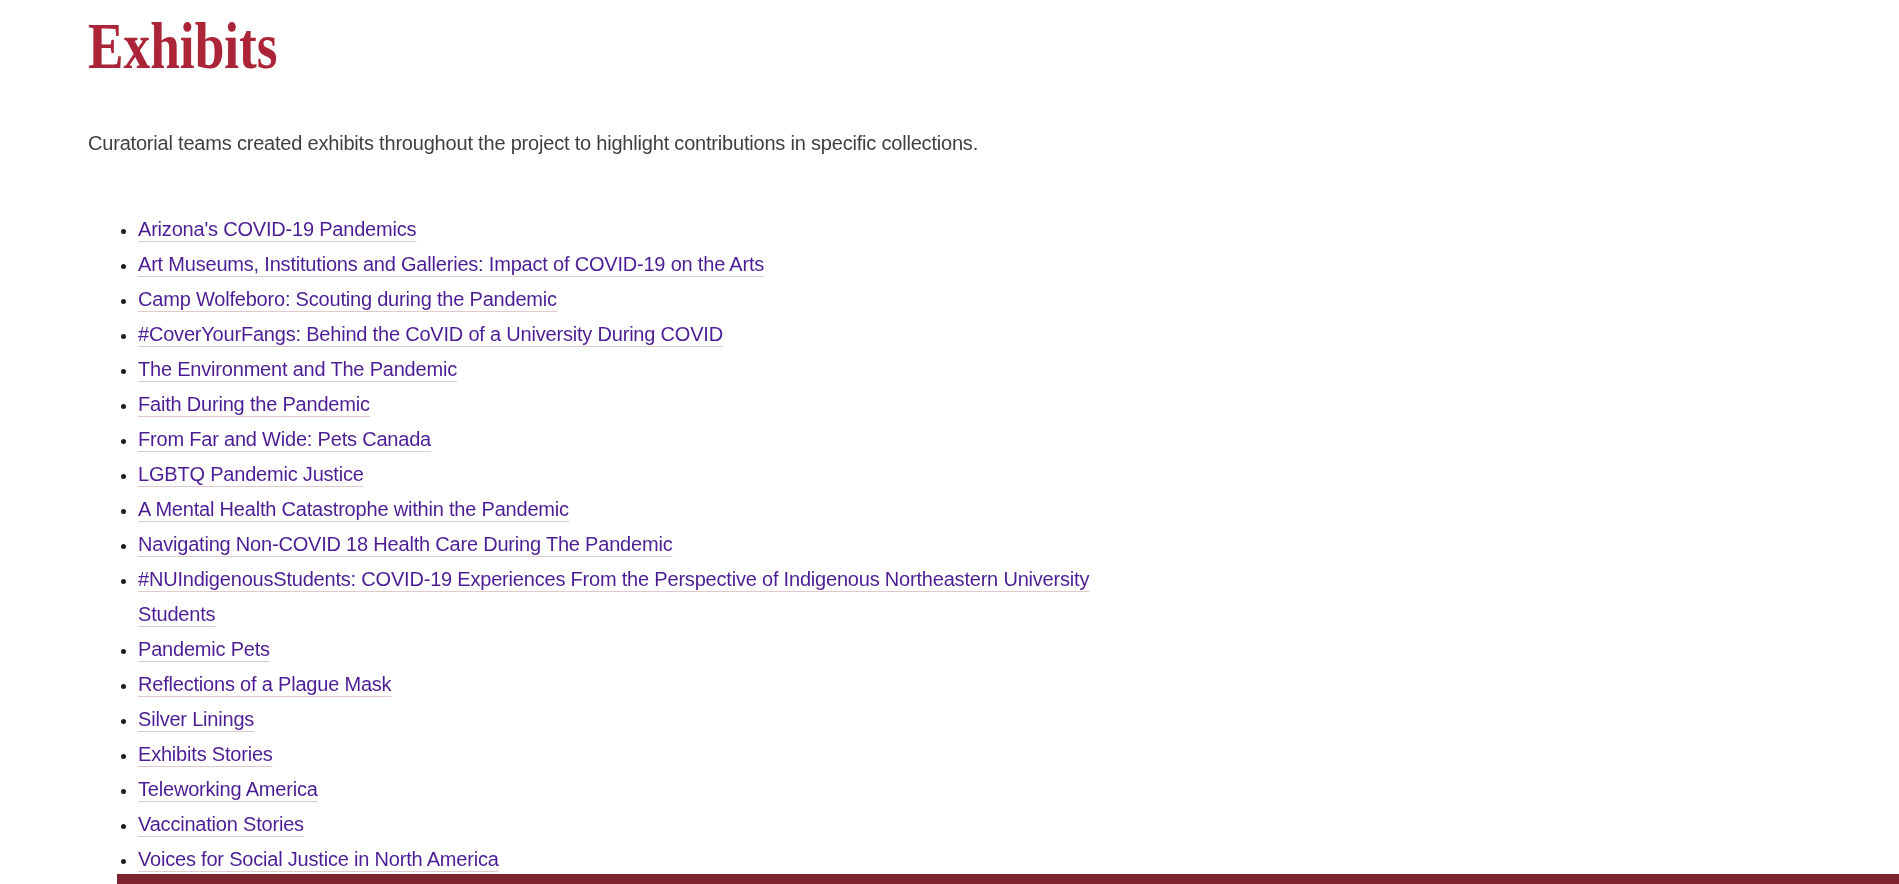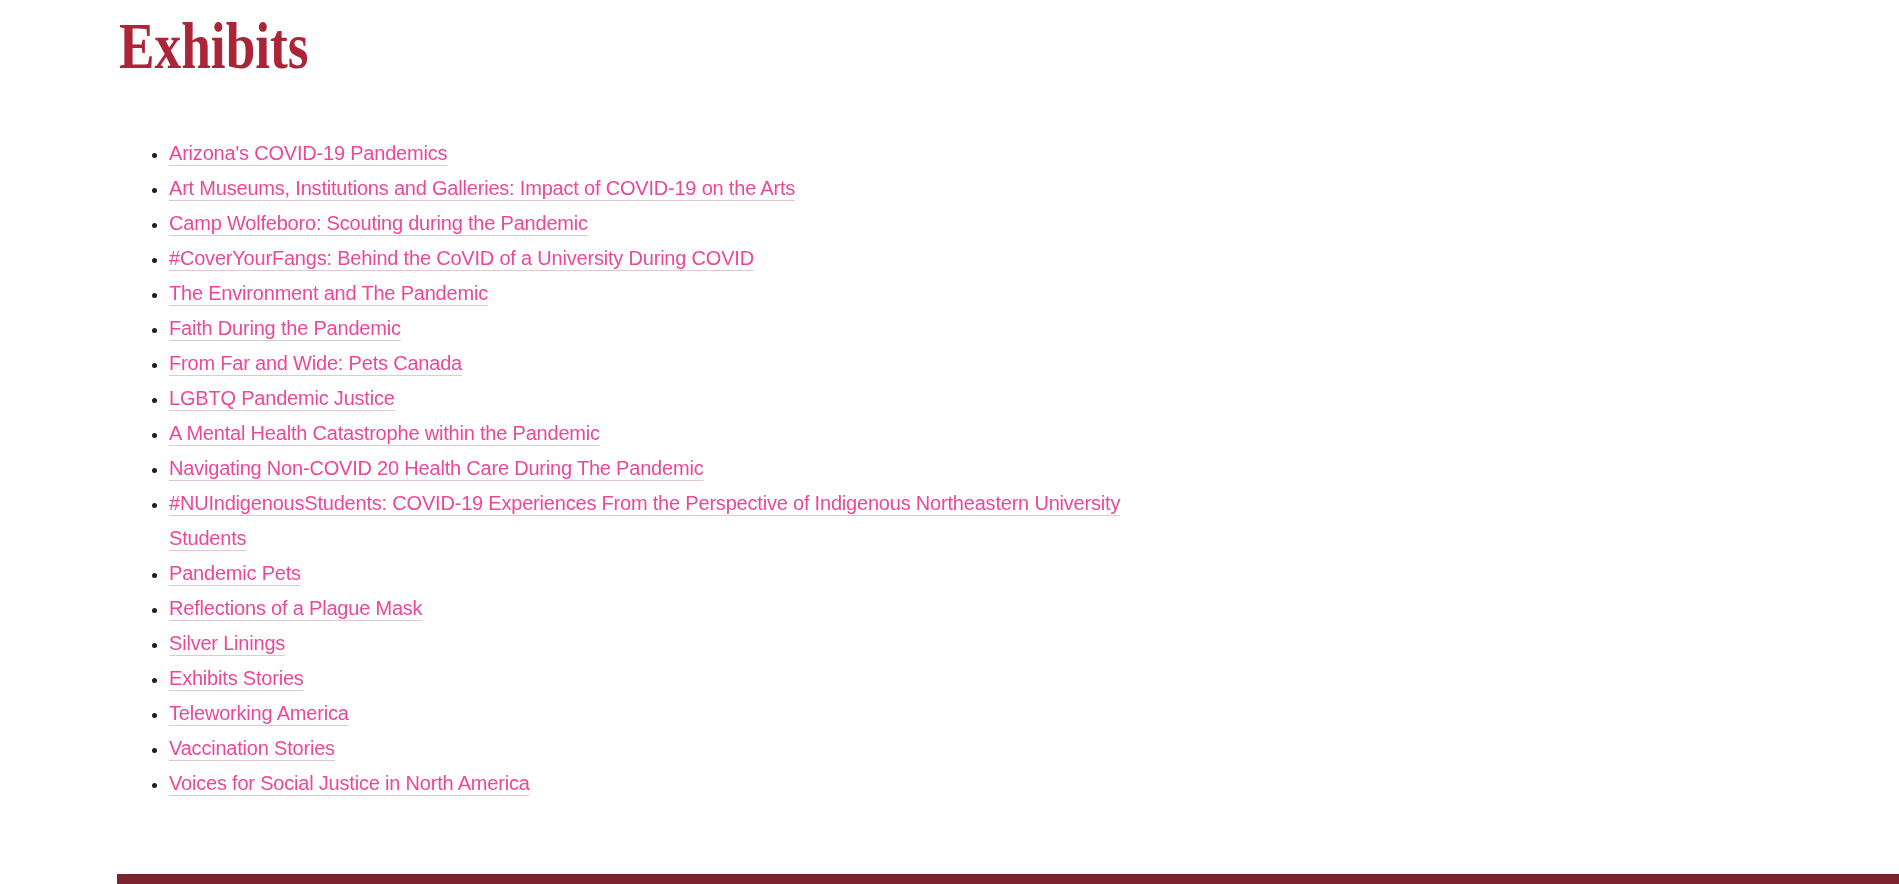--- a/index.html
+++ b/index.html
@@ -8,21 +8,21 @@
     background: #ffffff;
   }
   body {
     width: 1899px;
     height: 884px;
     position: relative;
     overflow: hidden;
     font-family: "Liberation Sans", sans-serif;
   }
   main {
-    padding: 14px 0 0 119px;
+    padding: 14px 0 0 88px;
   }
   h1.page-title {
     margin: 0;
     font-family: "Liberation Serif", serif;
     font-weight: 700;
     font-size: 65px;
     line-height: 1;
     color: #ac2437;
     transform: scaleX(0.82);
     transform-origin: left top;
@@ -44,21 +44,21 @@
   ul.exhibit-list li {
     font-size: 20px;
     line-height: 35px;
     letter-spacing: -0.2px;
   }
   ul.exhibit-list li::marker {
     color: #1e1e1e;
     font-size: 18px;
   }
   a.exhibit-link {
-    color: #ec4899;
+    color: #4c1d95;
     text-decoration: underline;
     text-decoration-color: #dfc9cb;
     text-decoration-thickness: 1px;
     text-underline-offset: 5px;
     white-space: pre-line;
     cursor: pointer;
   }
   .footer-bar {
     position: absolute;
     left: 117px;
@@ -67,32 +67,33 @@
     height: 10px;
     background: #7d232f;
   }
 </style>
 </head>
 <body>
 
 <main>
   <h1 class="page-title">Exhibits</h1>
 
+  <p class="intro">Curatorial teams created exhibits throughout the project to highlight contributions in specific collections.</p>
 
   <ul class="exhibit-list" id="exhibit-list">
       <li><a class="exhibit-link" href="#">Arizona's COVID-19 Pandemics</a></li>
       <li><a class="exhibit-link" href="#">Art Museums, Institutions and Galleries: Impact of COVID-19 on the Arts</a></li>
       <li><a class="exhibit-link" href="#">Camp Wolfeboro: Scouting during the Pandemic</a></li>
       <li><a class="exhibit-link" href="#">#CoverYourFangs: Behind the CoVID of a University During COVID</a></li>
       <li><a class="exhibit-link" href="#">The Environment and The Pandemic</a></li>
       <li><a class="exhibit-link" href="#">Faith During the Pandemic</a></li>
       <li><a class="exhibit-link" href="#">From Far and Wide: Pets Canada</a></li>
       <li><a class="exhibit-link" href="#">LGBTQ Pandemic Justice</a></li>
       <li><a class="exhibit-link" href="#">A Mental Health Catastrophe within the Pandemic</a></li>
-      <li><a class="exhibit-link" href="#">Navigating Non-COVID 20 Health Care During The Pandemic</a></li>
+      <li><a class="exhibit-link" href="#">Navigating Non-COVID 18 Health Care During The Pandemic</a></li>
       <li><a class="exhibit-link" href="#">#NUIndigenousStudents: COVID-19 Experiences From the Perspective of Indigenous Northeastern University
 Students</a></li>
       <li><a class="exhibit-link" href="#">Pandemic Pets</a></li>
       <li><a class="exhibit-link" href="#">Reflections of a Plague Mask</a></li>
       <li><a class="exhibit-link" href="#">Silver Linings</a></li>
       <li><a class="exhibit-link" href="#">Exhibits Stories</a></li>
       <li><a class="exhibit-link" href="#">Teleworking America</a></li>
       <li><a class="exhibit-link" href="#">Vaccination Stories</a></li>
       <li><a class="exhibit-link" href="#">Voices for Social Justice in North America</a></li>
     </ul>

